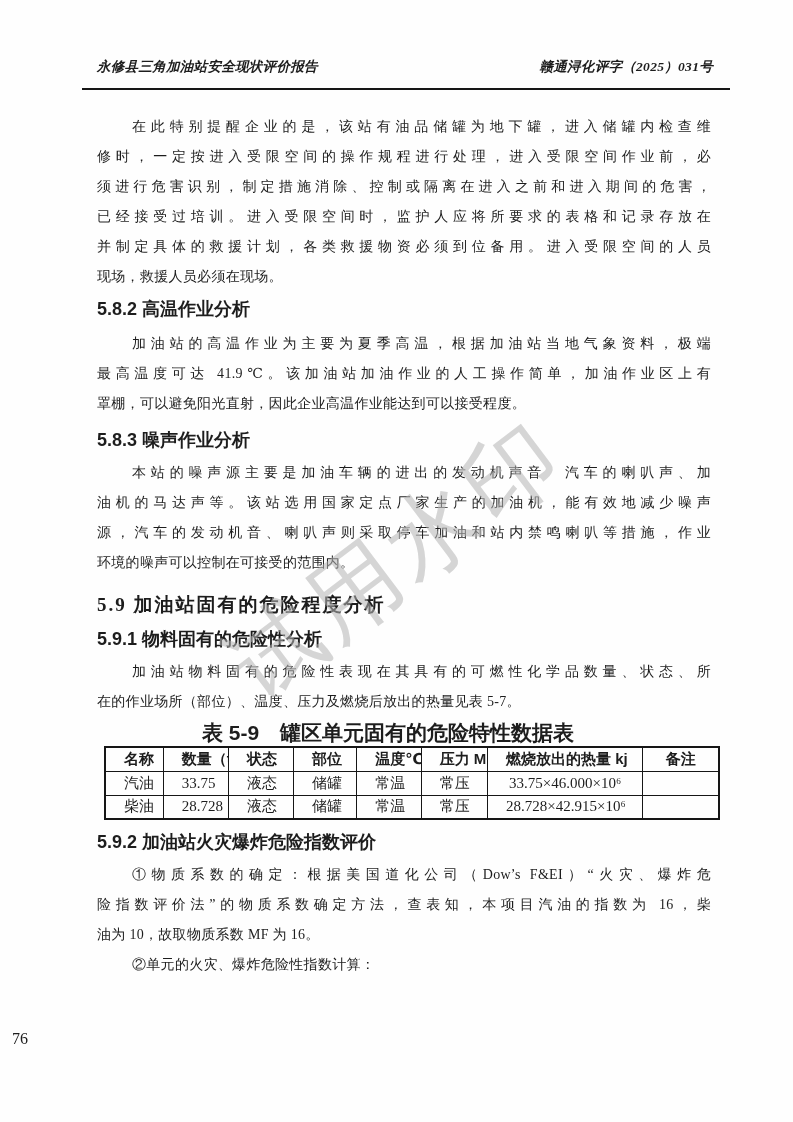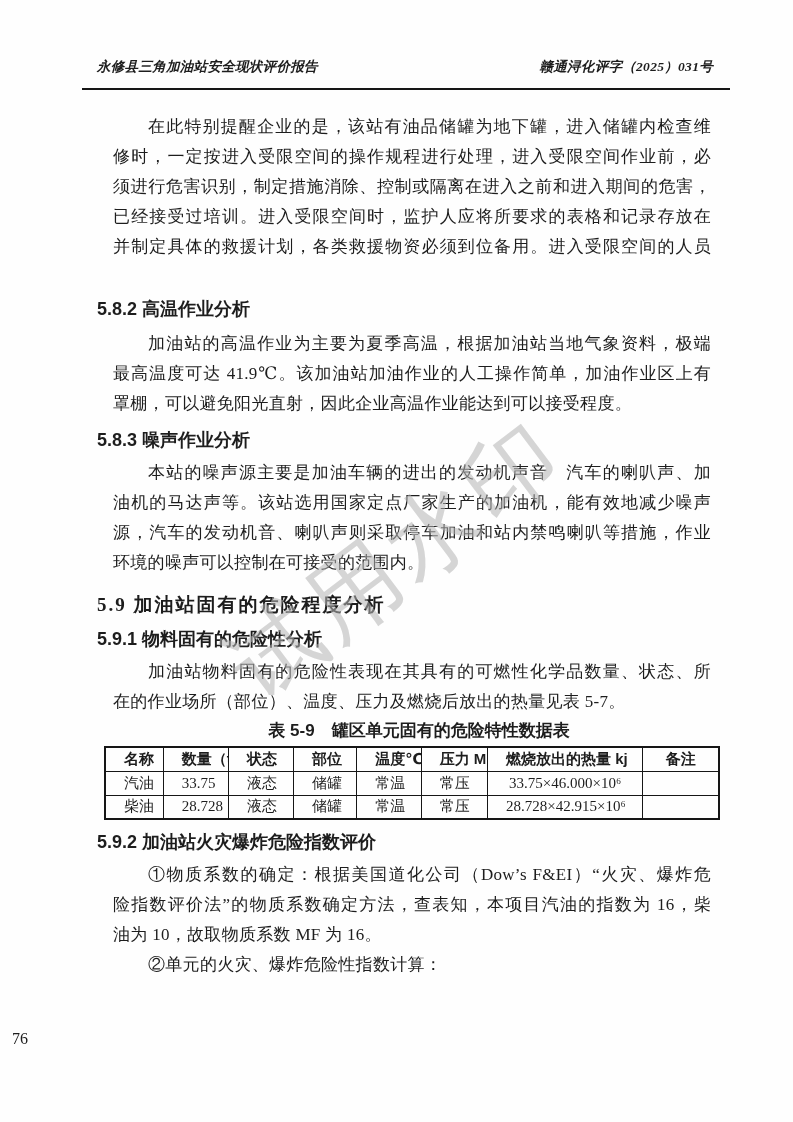--- a/index.html
+++ b/index.html
@@ -15,43 +15,42 @@
     display:flex; justify-content:space-between; align-items:flex-end;
     font-size:13.5px; font-weight:700; letter-spacing:0.3px;font-style:italic;
   }
   .header-rule{
     position:absolute; left:82px; top:88px; width:648px;
     border-top:2px solid #161616;
   }
   
   .para{ position:absolute; left:97px; width:614px; }
   .ln{
-    font-size:17px; line-height:30px; height:30px; overflow:hidden;
+    font-size:14px; line-height:30px; height:30px; overflow:hidden;
     letter-spacing:0.3px;
-    margin-left:16px;
   }
   .fill{ text-align:justify; text-align-last:justify; }
   .end{ text-align:left; text-align-last:left; }
   .indent{ text-indent:35px; }
   
   .h-sans{
     position:absolute; left:97px; width:614px;
     font-family:"Liberation Sans","DejaVu Sans",sans-serif;
     font-weight:700; font-size:18px; line-height:24px;
   }
   .h-kai{
     position:absolute; left:97px; width:614px;
     font-family:"Liberation Serif","DejaVu Serif",serif;
     font-weight:700; font-size:19px; line-height:26px; letter-spacing:2px;
   }
   
   .tbl-title{
-    position:absolute; left:112px; top:719px; width:614px; text-align:center;
+    position:absolute; left:81px; top:719px; width:614px; text-align:center;
     font-family:"Liberation Sans","DejaVu Sans",sans-serif;
-    font-weight:700; font-size:17px;
+    font-weight:700; font-size:21px;
   }
   table.t59{
     position:absolute; left:104px; top:746px; width:616px;
     border-collapse:collapse; table-layout:fixed;
     font-size:15px; border:2px solid #161616;
   }
   .t59 th,.t59 td{
     border:1.5px solid #161616; text-align:center; vertical-align:middle;
     height:24px; padding:0 18px; overflow:hidden; white-space:nowrap;
   }
@@ -85,20 +84,21 @@
   <div class="header-rule"></div>
 
   <div class="watermark">试用水印</div>
 
   <div class="para" style="top:112px">
     <div class="ln fill indent">在此特别提醒企业的是，该站有油品储罐为地下罐，进入储罐内检查维</div>
     <div class="ln fill">修时，一定按进入受限空间的操作规程进行处理，进入受限空间作业前，必</div>
     <div class="ln fill">须进行危害识别，制定措施消除、控制或隔离在进入之前和进入期间的危害，</div>
     <div class="ln fill">已经接受过培训。进入受限空间时，监护人应将所要求的表格和记录存放在</div>
     <div class="ln fill">并制定具体的救援计划，各类救援物资必须到位备用。进入受限空间的人员</div>
+    <div class="ln end">现场，救援人员必须在现场。</div>
   </div>
 
   <div class="h-sans" style="top:297px">5.8.2 高温作业分析</div>
 
   <div class="para" style="top:329px">
     <div class="ln fill indent">加油站的高温作业为主要为夏季高温，根据加油站当地气象资料，极端</div>
     <div class="ln fill">最高温度可达 41.9℃。该加油站加油作业的人工操作简单，加油作业区上有</div>
     <div class="ln end">罩棚，可以避免阳光直射，因此企业高温作业能达到可以接受程度。</div>
   </div>
 

